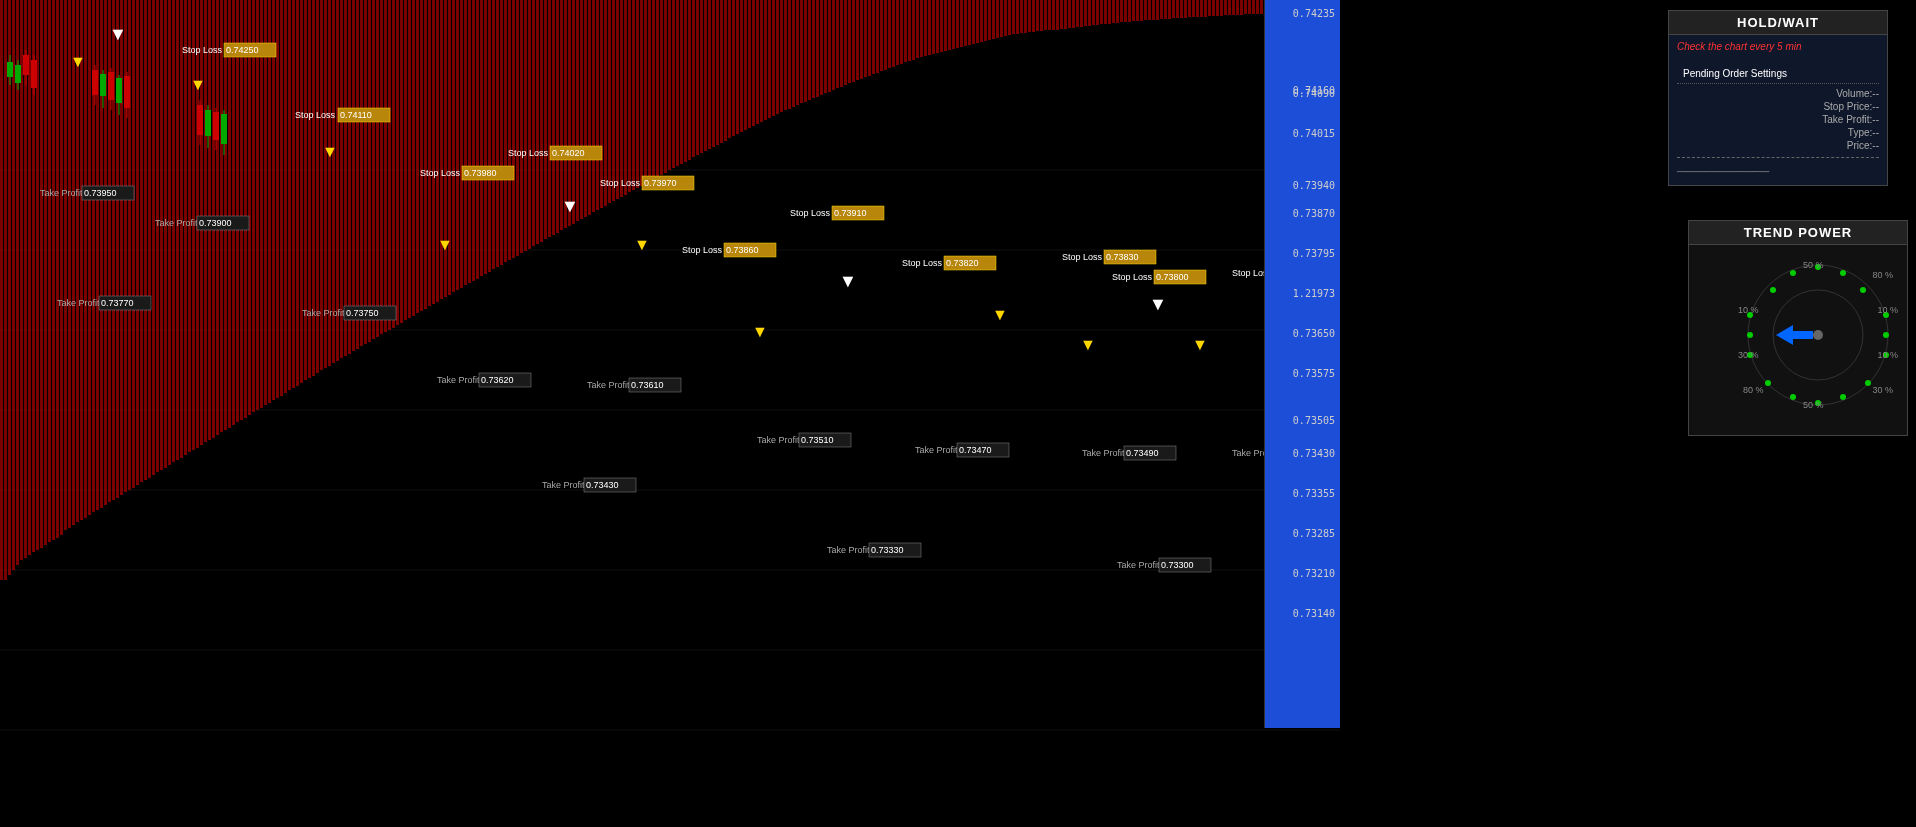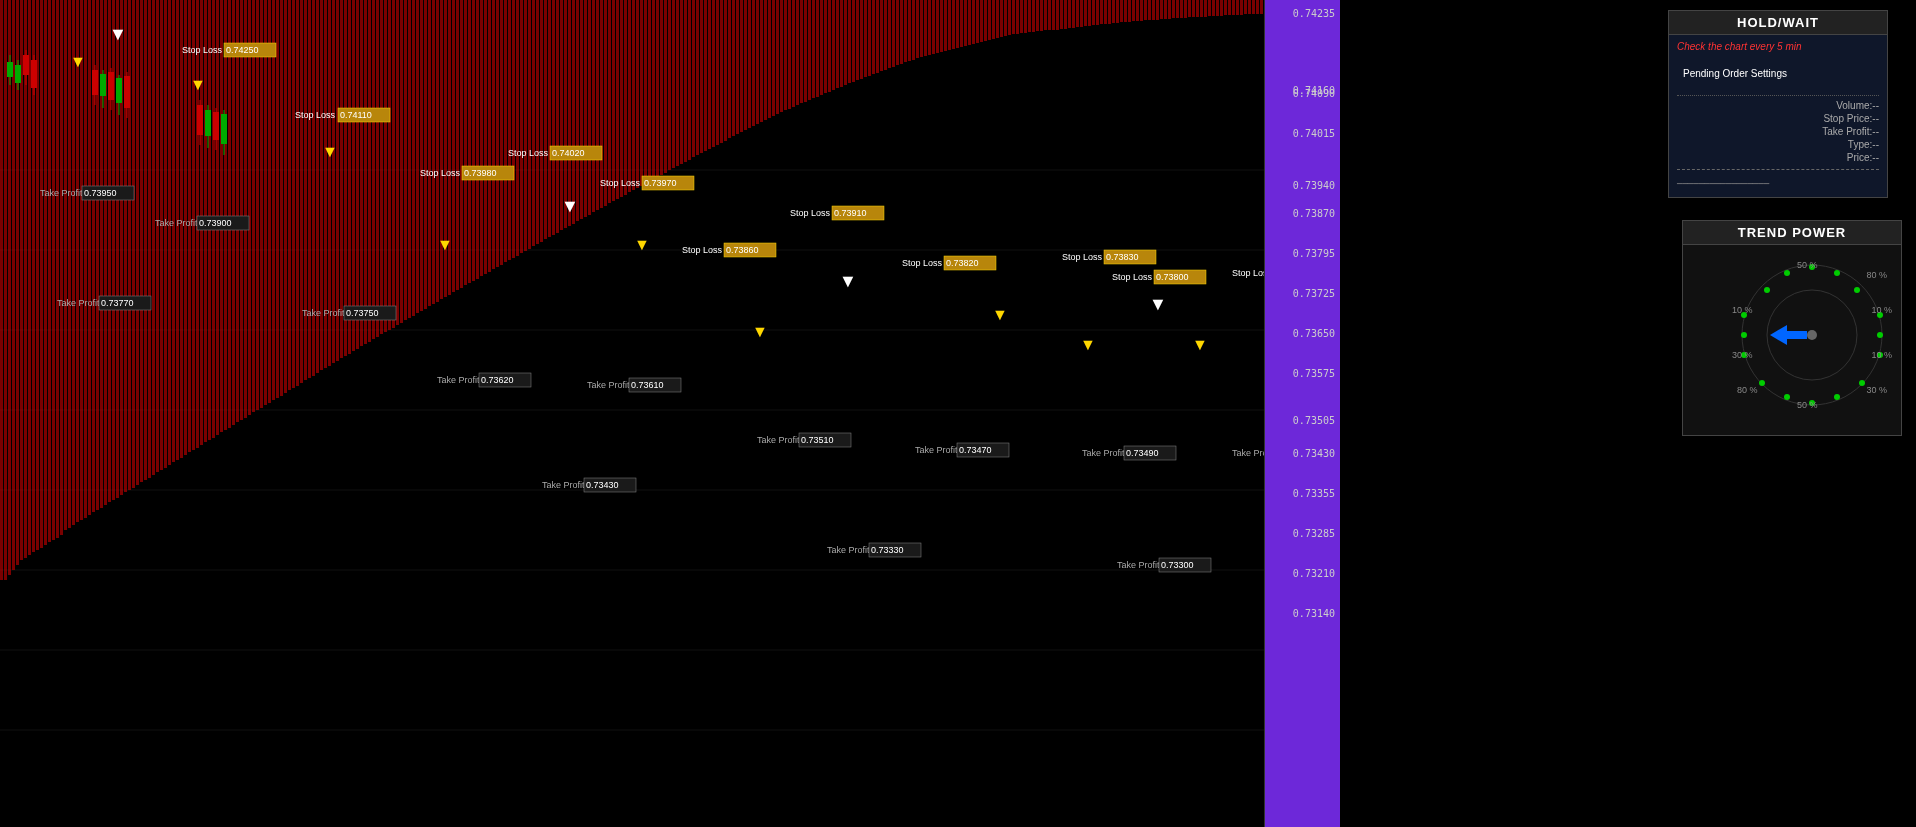--- a/index.html
+++ b/index.html
@@ -86,21 +86,21 @@
     .check-chart-text {
       color: #ff3333;
       font-size: 10px;
       margin-bottom: 16px;
       font-style: italic;
     }
 
     .pending-order-title {
       color: #fff;
       font-size: 10px;
-      margin-bottom: 16px;
+      margin-bottom: 4px;
       padding-left: 6px;
     }
 
     .order-row {
       display: flex;
       justify-content: flex-end;
       margin-bottom: 2px;
     }
     .order-row-label {
       color: #aaa;
@@ -113,21 +113,21 @@
 
     .dotted-separator {
       border-top: 1px dotted #555;
       margin: 4px 0;
     }
 
     
     #trend-power-panel {
       position: absolute;
       top: 220px;
-      right: 14px;
+      right: 8px;
       width: 220px;
       background: #111;
       border: 1px solid #444;
       padding-bottom: 10px;
     }
 
     #trend-power-title {
       background: #222;
       text-align: center;
       color: #fff;
@@ -818,29 +818,29 @@
 
     <text x="1117" y="568" font-size="9" fill="#aaaaaa" font-family="Arial">Take Profit</text>
     <rect x="1159" y="558" width="52" height="14" fill="#1a1a1a" stroke="#888" stroke-width="0.5"></rect>
     <text x="1161" y="568" font-size="9" fill="#ffffff" font-family="Arial">0.73300</text>
 
     <text x="1382" y="810" font-size="9" fill="#aaaaaa" font-family="Arial">Take Profit</text>
 
     <line x1="1340" y1="175" x2="1550" y2="175" stroke="#888888" stroke-width="1" stroke-dasharray="4,3"></line>
   </svg>
 
-  <div style="position:absolute; right:0; top:0; width:76px; height:827px; background:#6d28d9; border-left:1px solid #333;">
+  <div style="position:absolute; right:0; top:0; width:76px; height:728px; background:#1d4ed8; border-left:1px solid #333;">
     <div class="price-label" style="top:8px;">0.74235</div>
     <div class="price-label" style="top:48px;margin-top:37px;">0.74160</div>
     <div class="price-label" style="top:88px;">0.74090</div>
     <div class="price-label" style="top:128px;">0.74015</div>
     <div class="price-label" style="top:180px;">0.73940</div>
     <div class="price-label" style="top:208px;">0.73870</div>
     <div class="price-label" style="top:248px;">0.73795</div>
-    <div class="price-label" style="top:288px;">0.73725</div>
+    <div class="price-label" style="top:288px;">1.21973</div>
     <div class="price-label" style="top:328px;">0.73650</div>
     <div class="price-label" style="top:368px;">0.73575</div>
     <div class="price-label" style="top:415px;">0.73505</div>
     <div class="price-label" style="top:448px;">0.73430</div>
     <div class="price-label" style="top:488px;">0.73355</div>
     <div class="price-label" style="top:528px;">0.73285</div>
     <div class="price-label" style="top:568px;">0.73210</div>
     <div class="price-label" style="top:608px;">0.73140</div>
   </div>
 </div>

